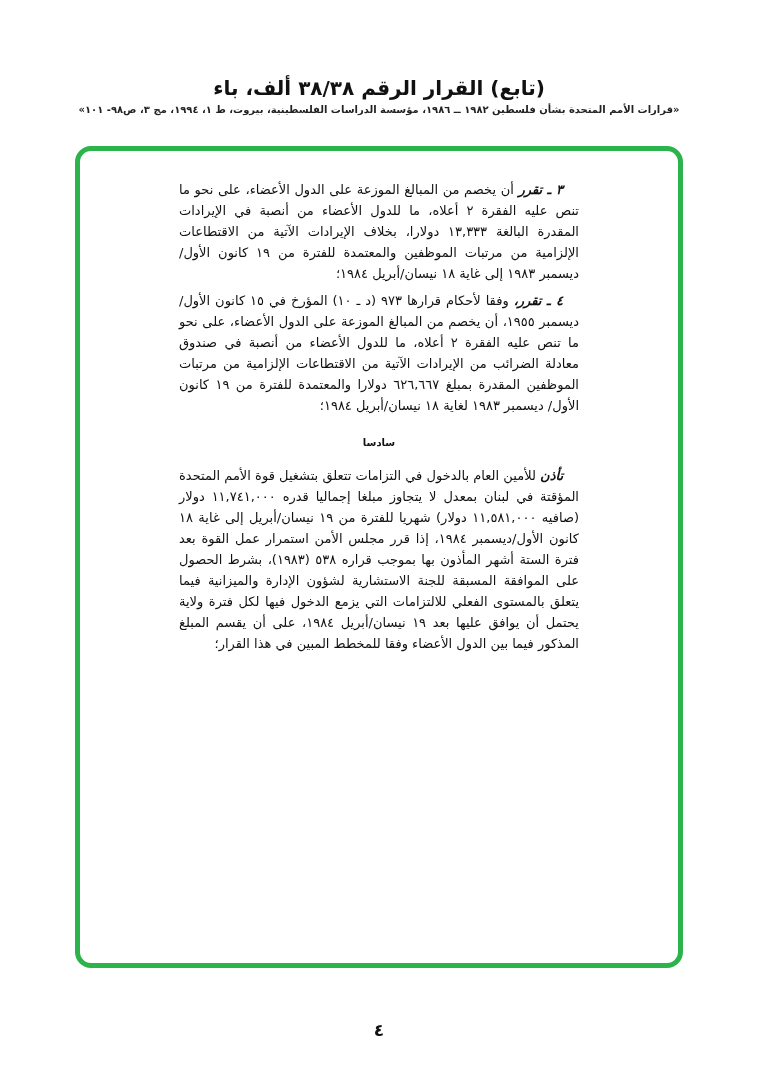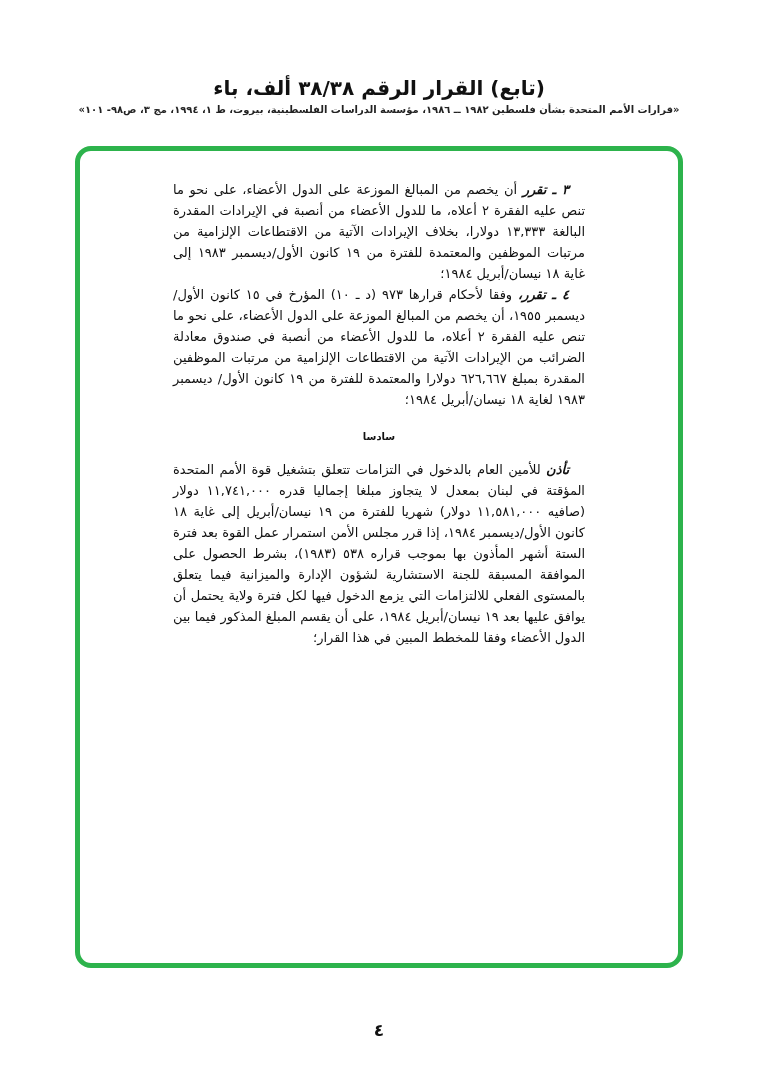--- a/index.html
+++ b/index.html
@@ -51,21 +51,21 @@
     background: #ffffff;
   }
   .text-block {
     margin: 28px 93px 0 93px;
     direction: rtl;
     text-align: justify;
     font-size: 13px;
     line-height: 21px;
   }
   .text-block p {
-    margin: 0;
+    margin: 6px;
     text-indent: 16px;
   }
   .text-block p .lead {
     font-weight: bold;
     font-style: italic;
   }
   .section-heading {
     margin: 16px 0 12px 0;
     text-align: center;
     font-weight: bold;

